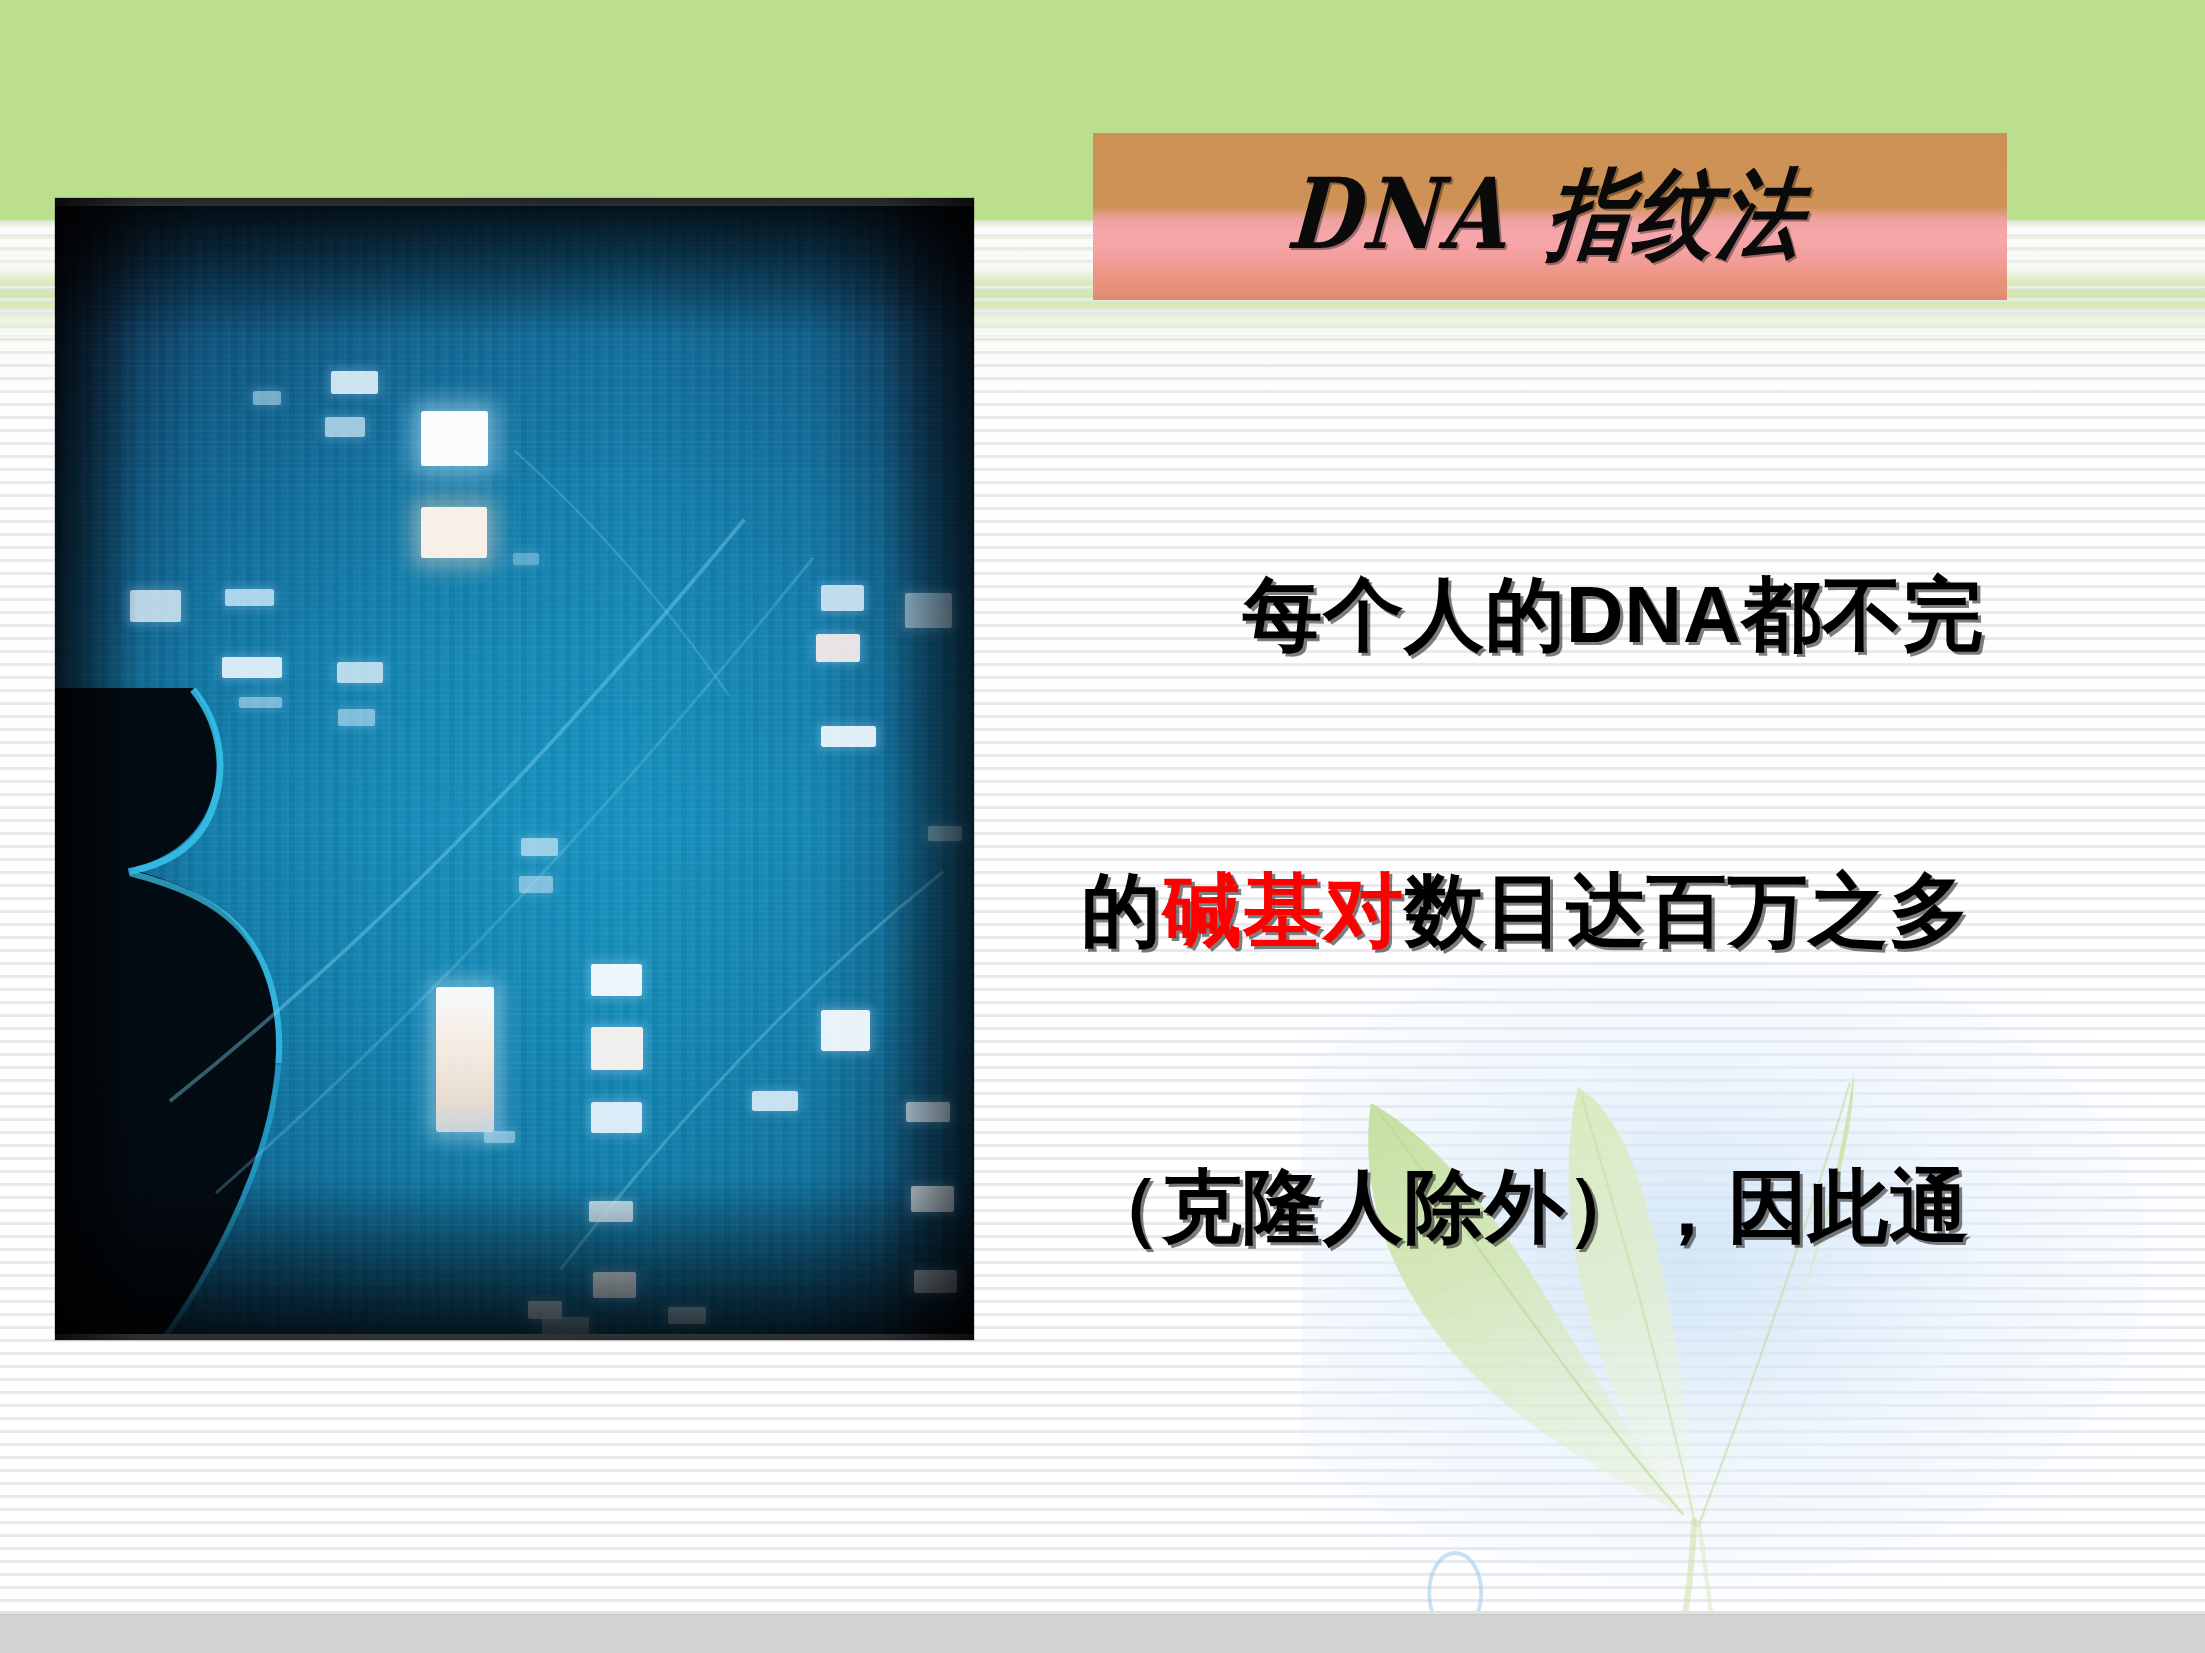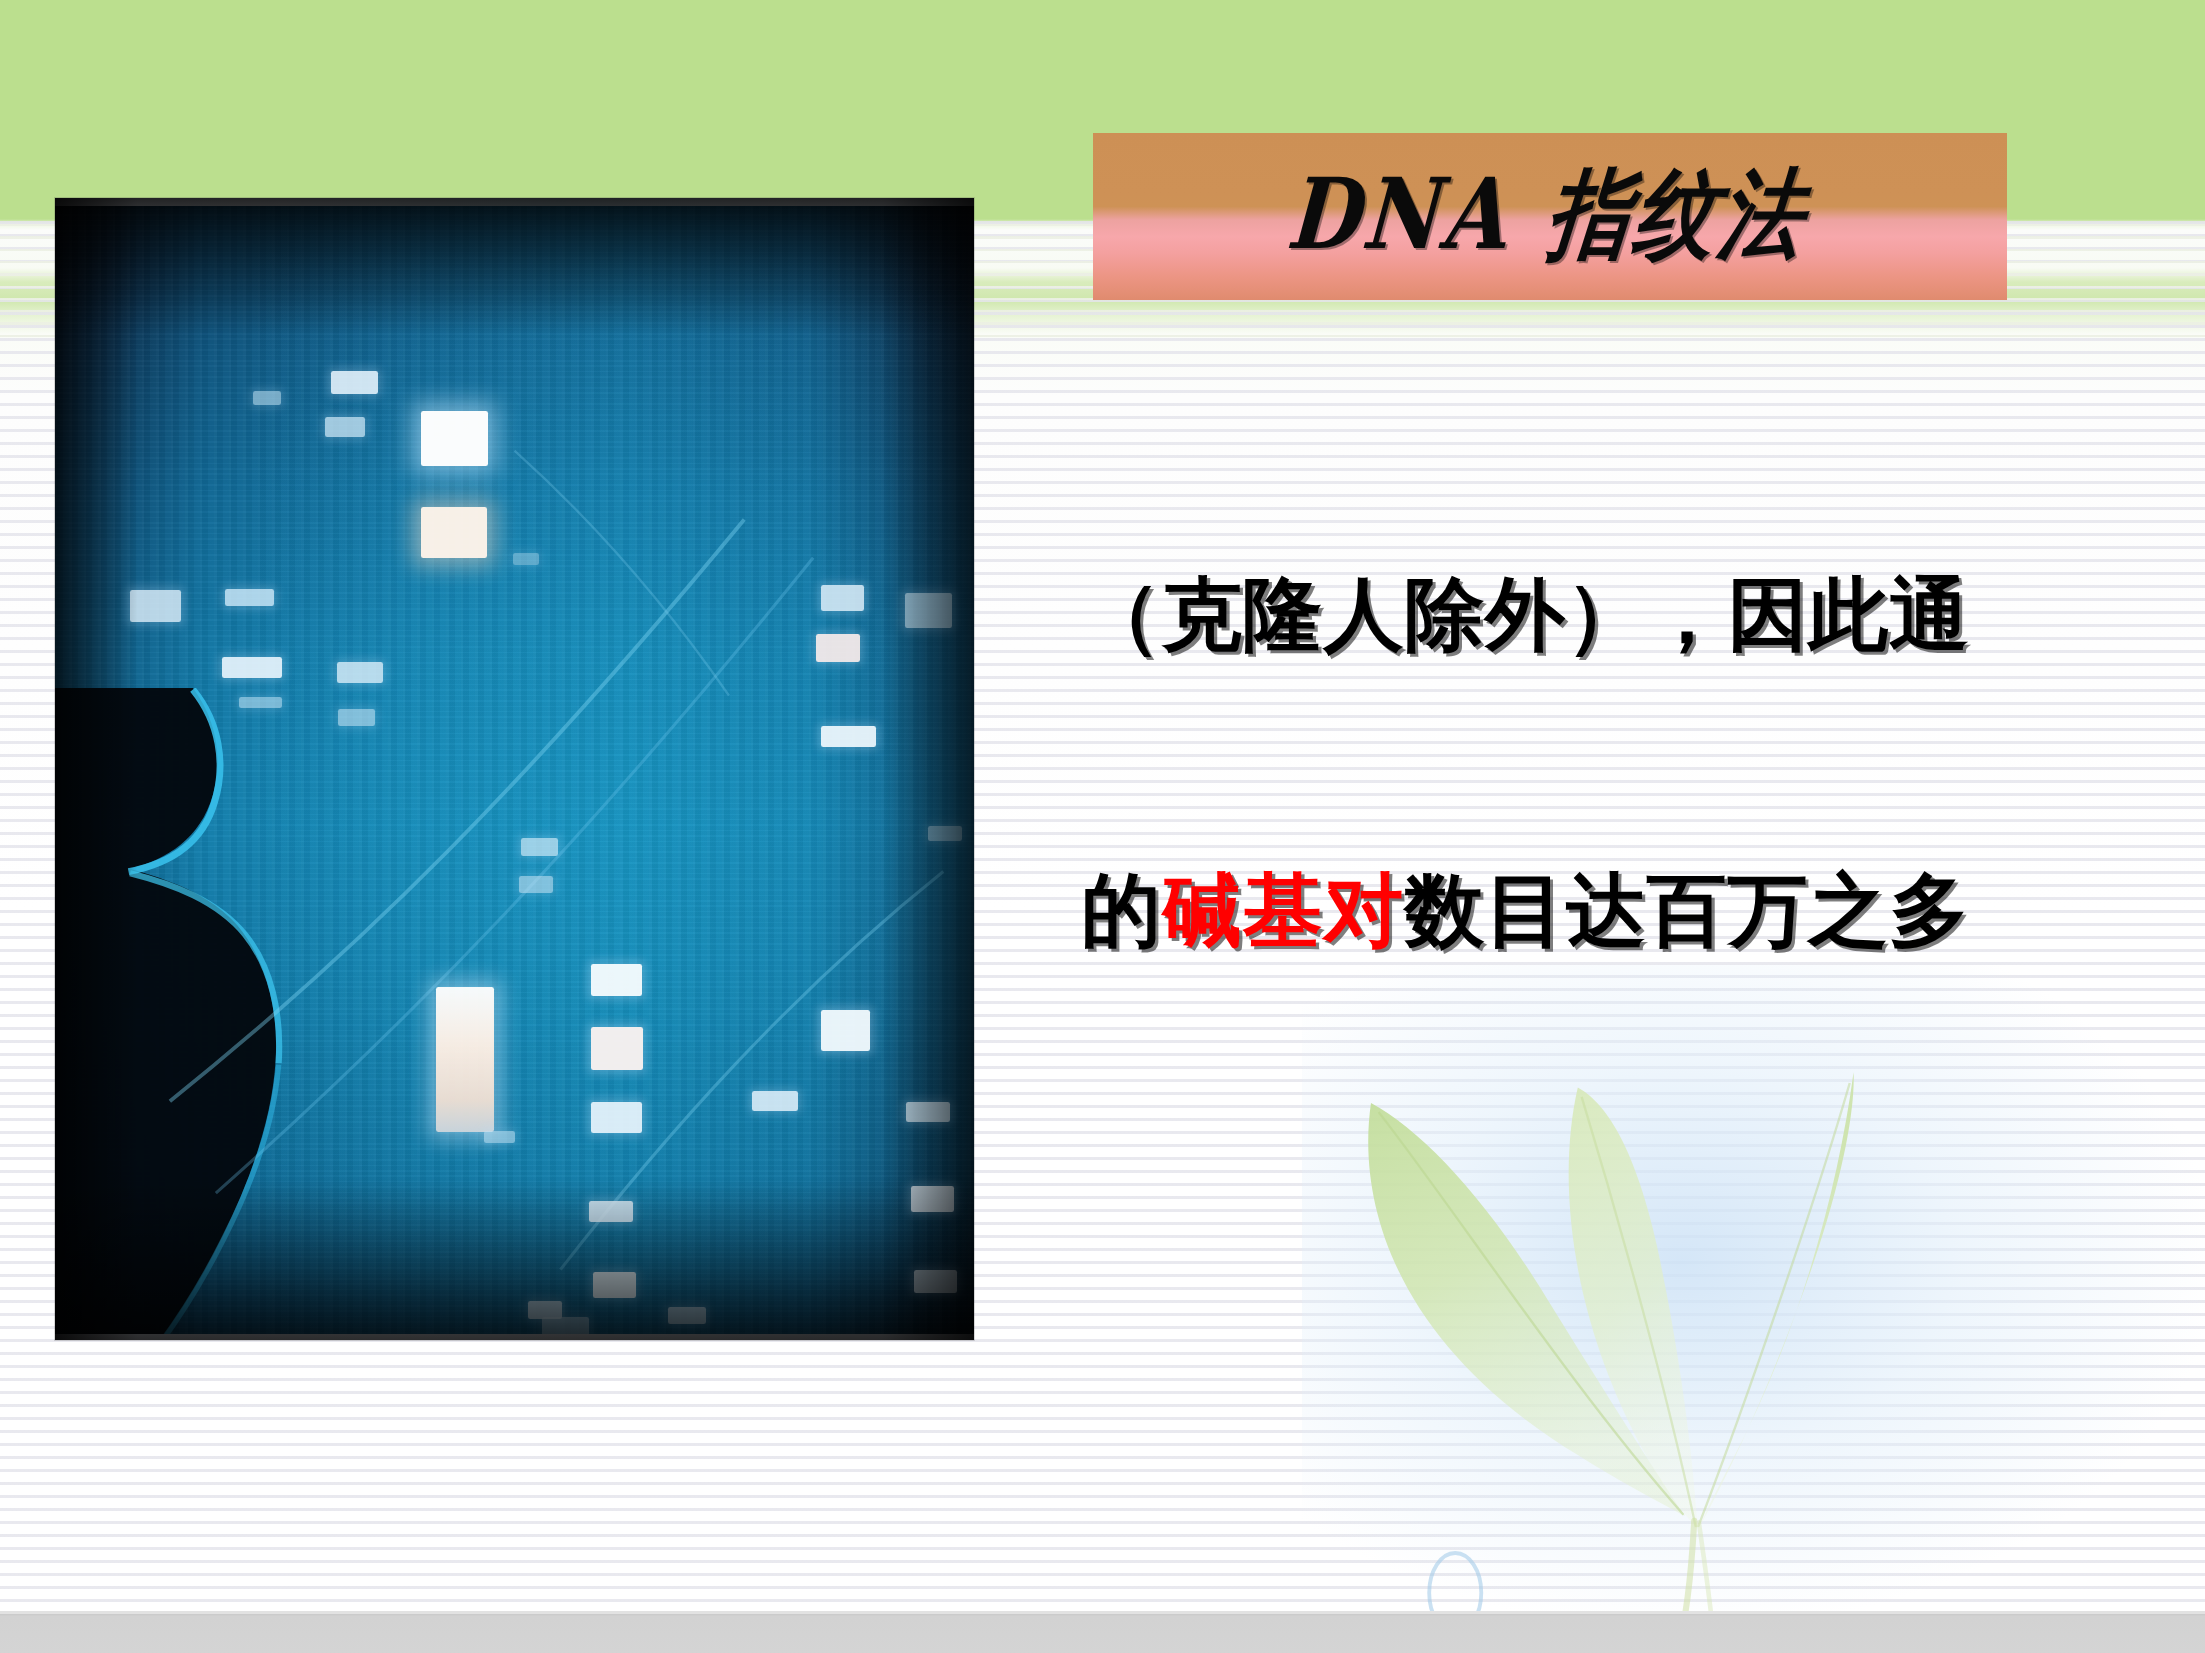--- a/index.html
+++ b/index.html
@@ -327,22 +327,23 @@
     <div class="photo-vignette"></div>
     <div class="photo-top-edge"></div>
     <div class="photo-bottom-edge"></div>
   </div>
 
   <div class="title-box">
     <div class="title-text">DNA 指纹法</div>
   </div>
 
   <div class="body-text">
+    <span class="ln">　　每个人的DNA都不完</span>
+    <span class="ln"><span>的</span><span class="hl">碱基对</span><span>数目达百万之多</span></span>
     <span class="ln">（克隆人除外），因此通</span>
-    <span class="ln"><span>的</span><span class="hl">碱基对</span><span>数目达百万之多</span></span>
     
     
     
     
     
     
   </div>
 
   <div class="footer-band-hl"></div>
   <div class="footer-band"></div>

